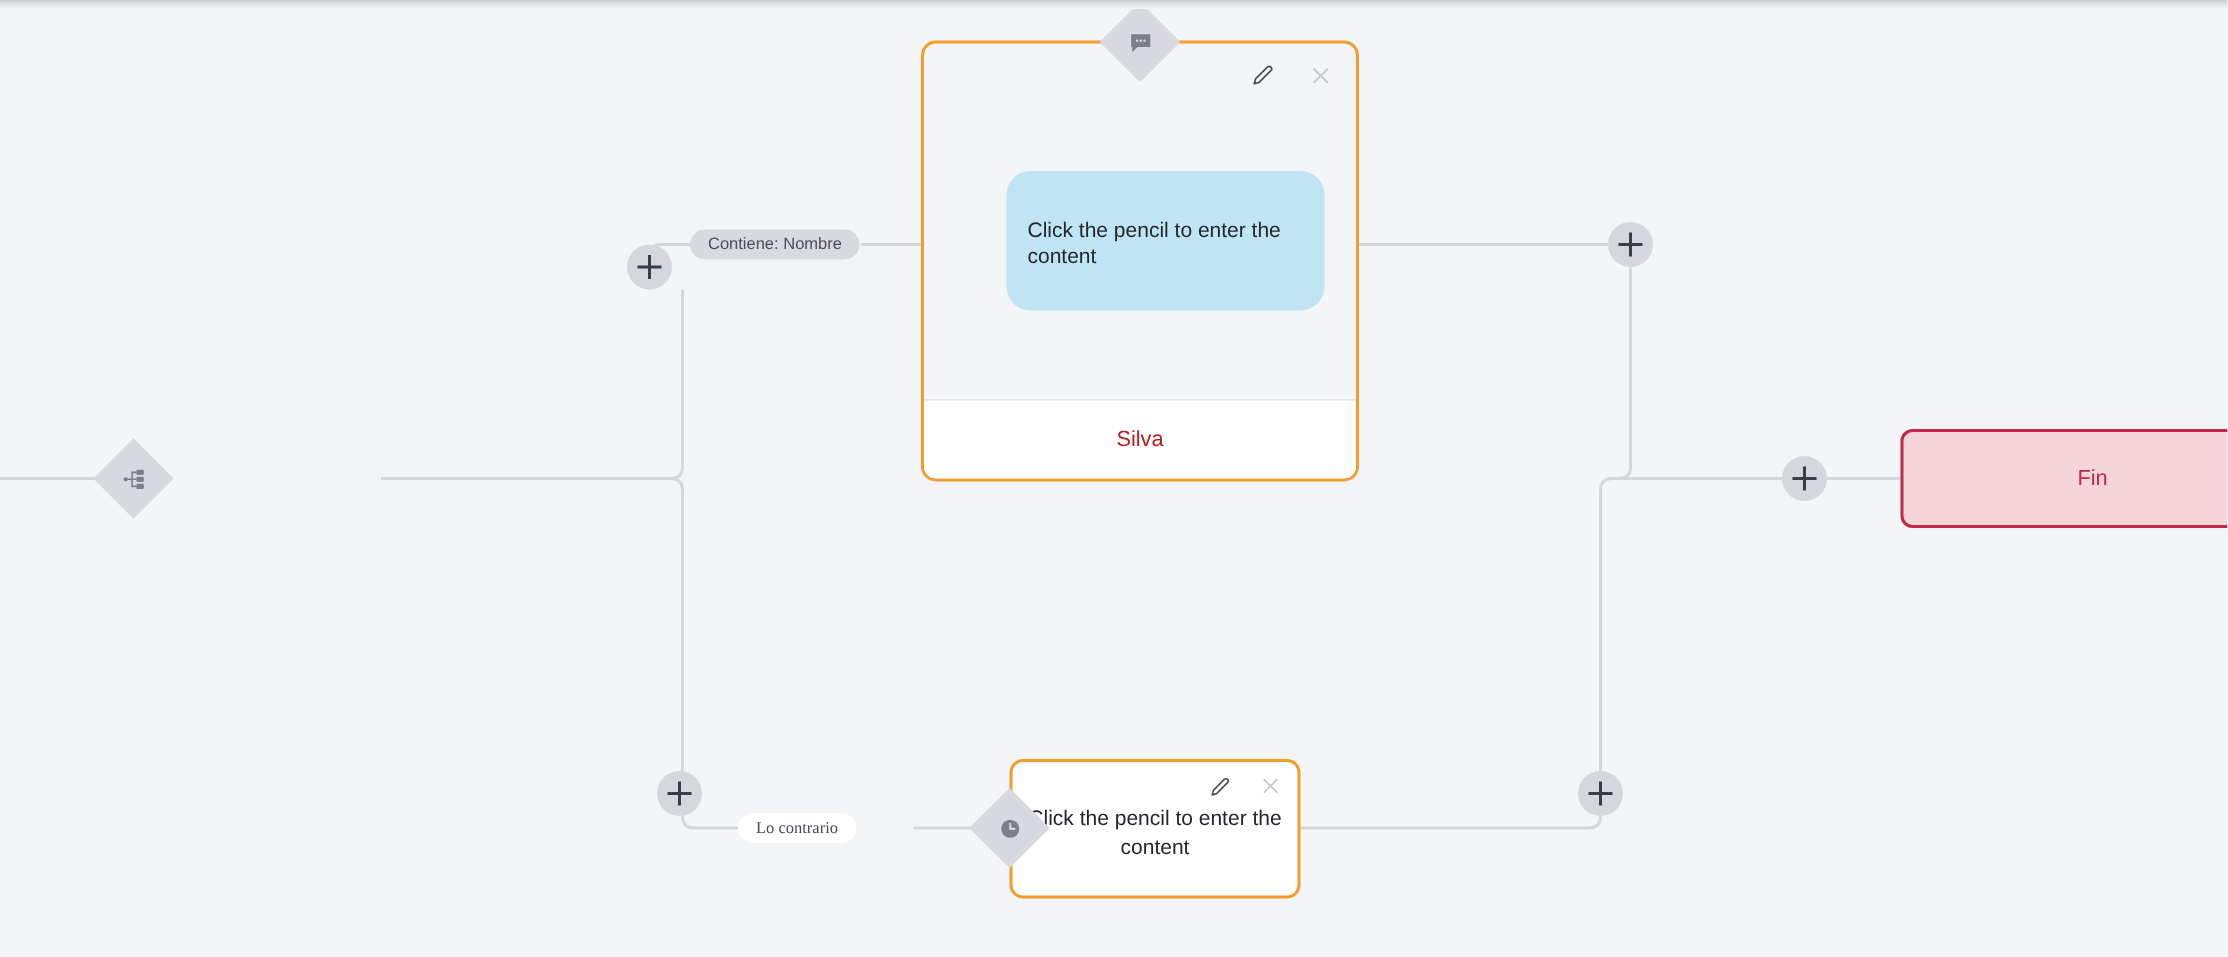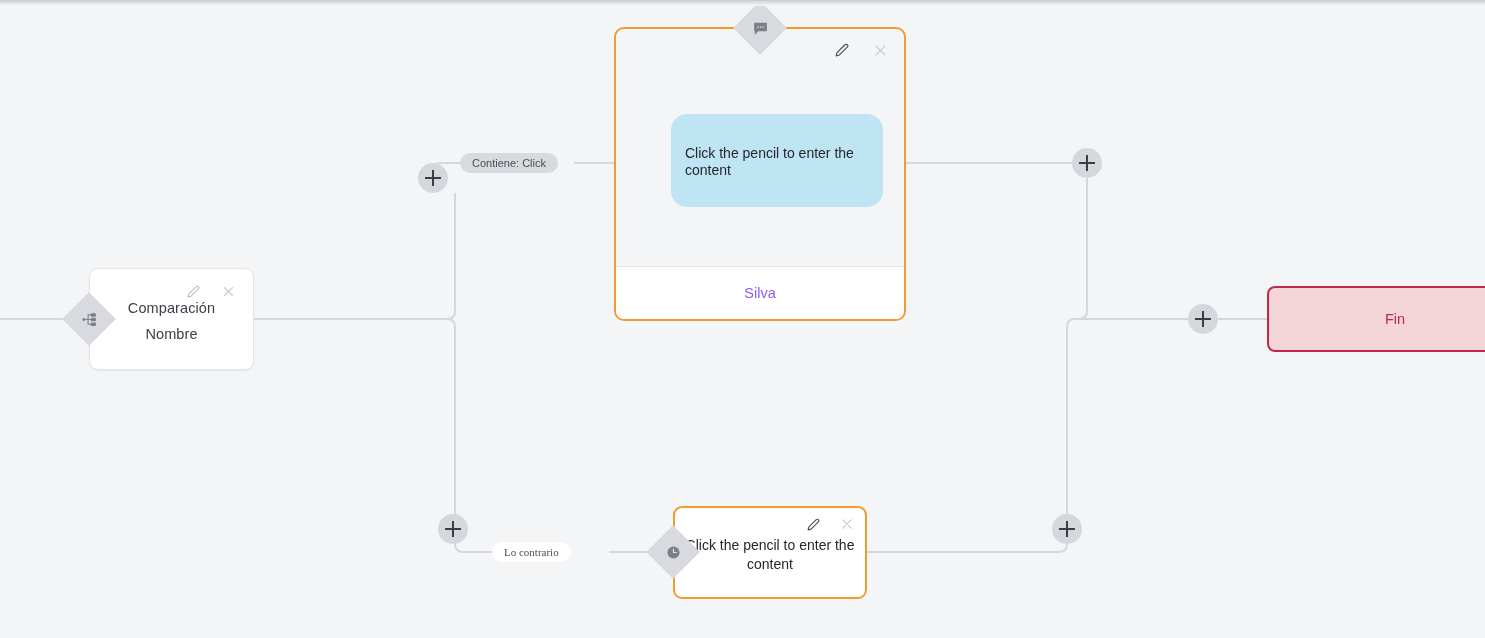--- a/index.html
+++ b/index.html
@@ -136,21 +136,21 @@
     position: absolute;
     left: 0;
     bottom: 0;
     width: 100%;
     height: 52px;
     background: #ffffff;
     border-top: 1px solid #e3e4e8;
     display: flex;
     align-items: center;
     justify-content: center;
-    color: #8b5cf6;
+    color: #b91c1c;
     font-size: 14.5px;
   }
 
   
   .card-msg2 {
     left: 673px;
     top: 506px;
     width: 194px;
     height: 93px;
     background: #ffffff;
@@ -251,34 +251,20 @@
 
     <path d="M 1087 178 L 1087 311 Q 1087 319 1079 319 L 1072 319"></path>
 
     <path d="M 867 552 L 1059 552 Q 1067 552 1067 544 L 1067 544"></path>
     <path d="M 1067 514 L 1067 327 Q 1067 319 1075 319 L 1087 319"></path>
 
     <path d="M 1087 319 L 1188 319"></path>
     <path d="M 1218 319 L 1267 319"></path>
   </svg>
 
-  <div class="node card-compare">
-    <div class="icon-btn" style="left:194px; top:281px; left:auto; right:50px; top:12px;">
-      <svg width="13" height="13" viewBox="0 0 24 24" fill="none" stroke="#b9bbc2" stroke-width="2" stroke-linecap="round" stroke-linejoin="round">
-        <path d="M17 3a2.8 2.8 0 1 1 4 4L7.5 20.5 2 22l1.5-5.5Z"></path>
-      </svg>
-    </div>
-    <div class="icon-btn" style="right:15px; top:12px;">
-      <svg width="13" height="13" viewBox="0 0 24 24" fill="none" stroke="#c7c9cf" stroke-width="2.2" stroke-linecap="round">
-        <path d="M5 5 L19 19 M19 5 L5 19"></path>
-      </svg>
-    </div>
-    <div class="title-line l1">Comparación</div>
-    <div class="title-line l2">Nombre</div>
-  </div>
 
   <div class="diamond" style="left:70px; top:300px;">
     <div class="dgl">
       <svg width="17" height="17" viewBox="0 0 24 24" fill="#7c7f88">
         <circle cx="4" cy="12" r="2"></circle>
         <rect x="14" y="3" width="7" height="5" rx="1.2"></rect>
         <rect x="14" y="9.6" width="7" height="5" rx="1.2"></rect>
         <rect x="14" y="16.2" width="7" height="5" rx="1.2"></rect>
         <path d="M6 12 H10 V5.5 H14 M10 12 H14 M10 12 V18.7 H14" stroke="#7c7f88" stroke-width="1.5" fill="none"></path>
       </svg>
@@ -337,18 +323,18 @@
   <div class="node card-end">
     <span>Fin</span>
   </div>
 
   <div class="plus" style="left:418px; top:163px;"></div>
   <div class="plus" style="left:438px; top:514px;"></div>
   <div class="plus" style="left:1072px; top:148px;"></div>
   <div class="plus" style="left:1052px; top:514px;"></div>
   <div class="plus" style="left:1188px; top:304px;"></div>
 
-  <div class="edge-label grey" style="left:460px; top:153px;">Contiene: Click</div>
+  <div class="edge-label grey" style="left:460px; top:153px;">Contiene: Nombre</div>
   <div class="edge-label white" style="left:492px; top:542px;">Lo contrario</div>
 
 </div>
 
 <div class="top-shade"></div>
 
 </body></html>

